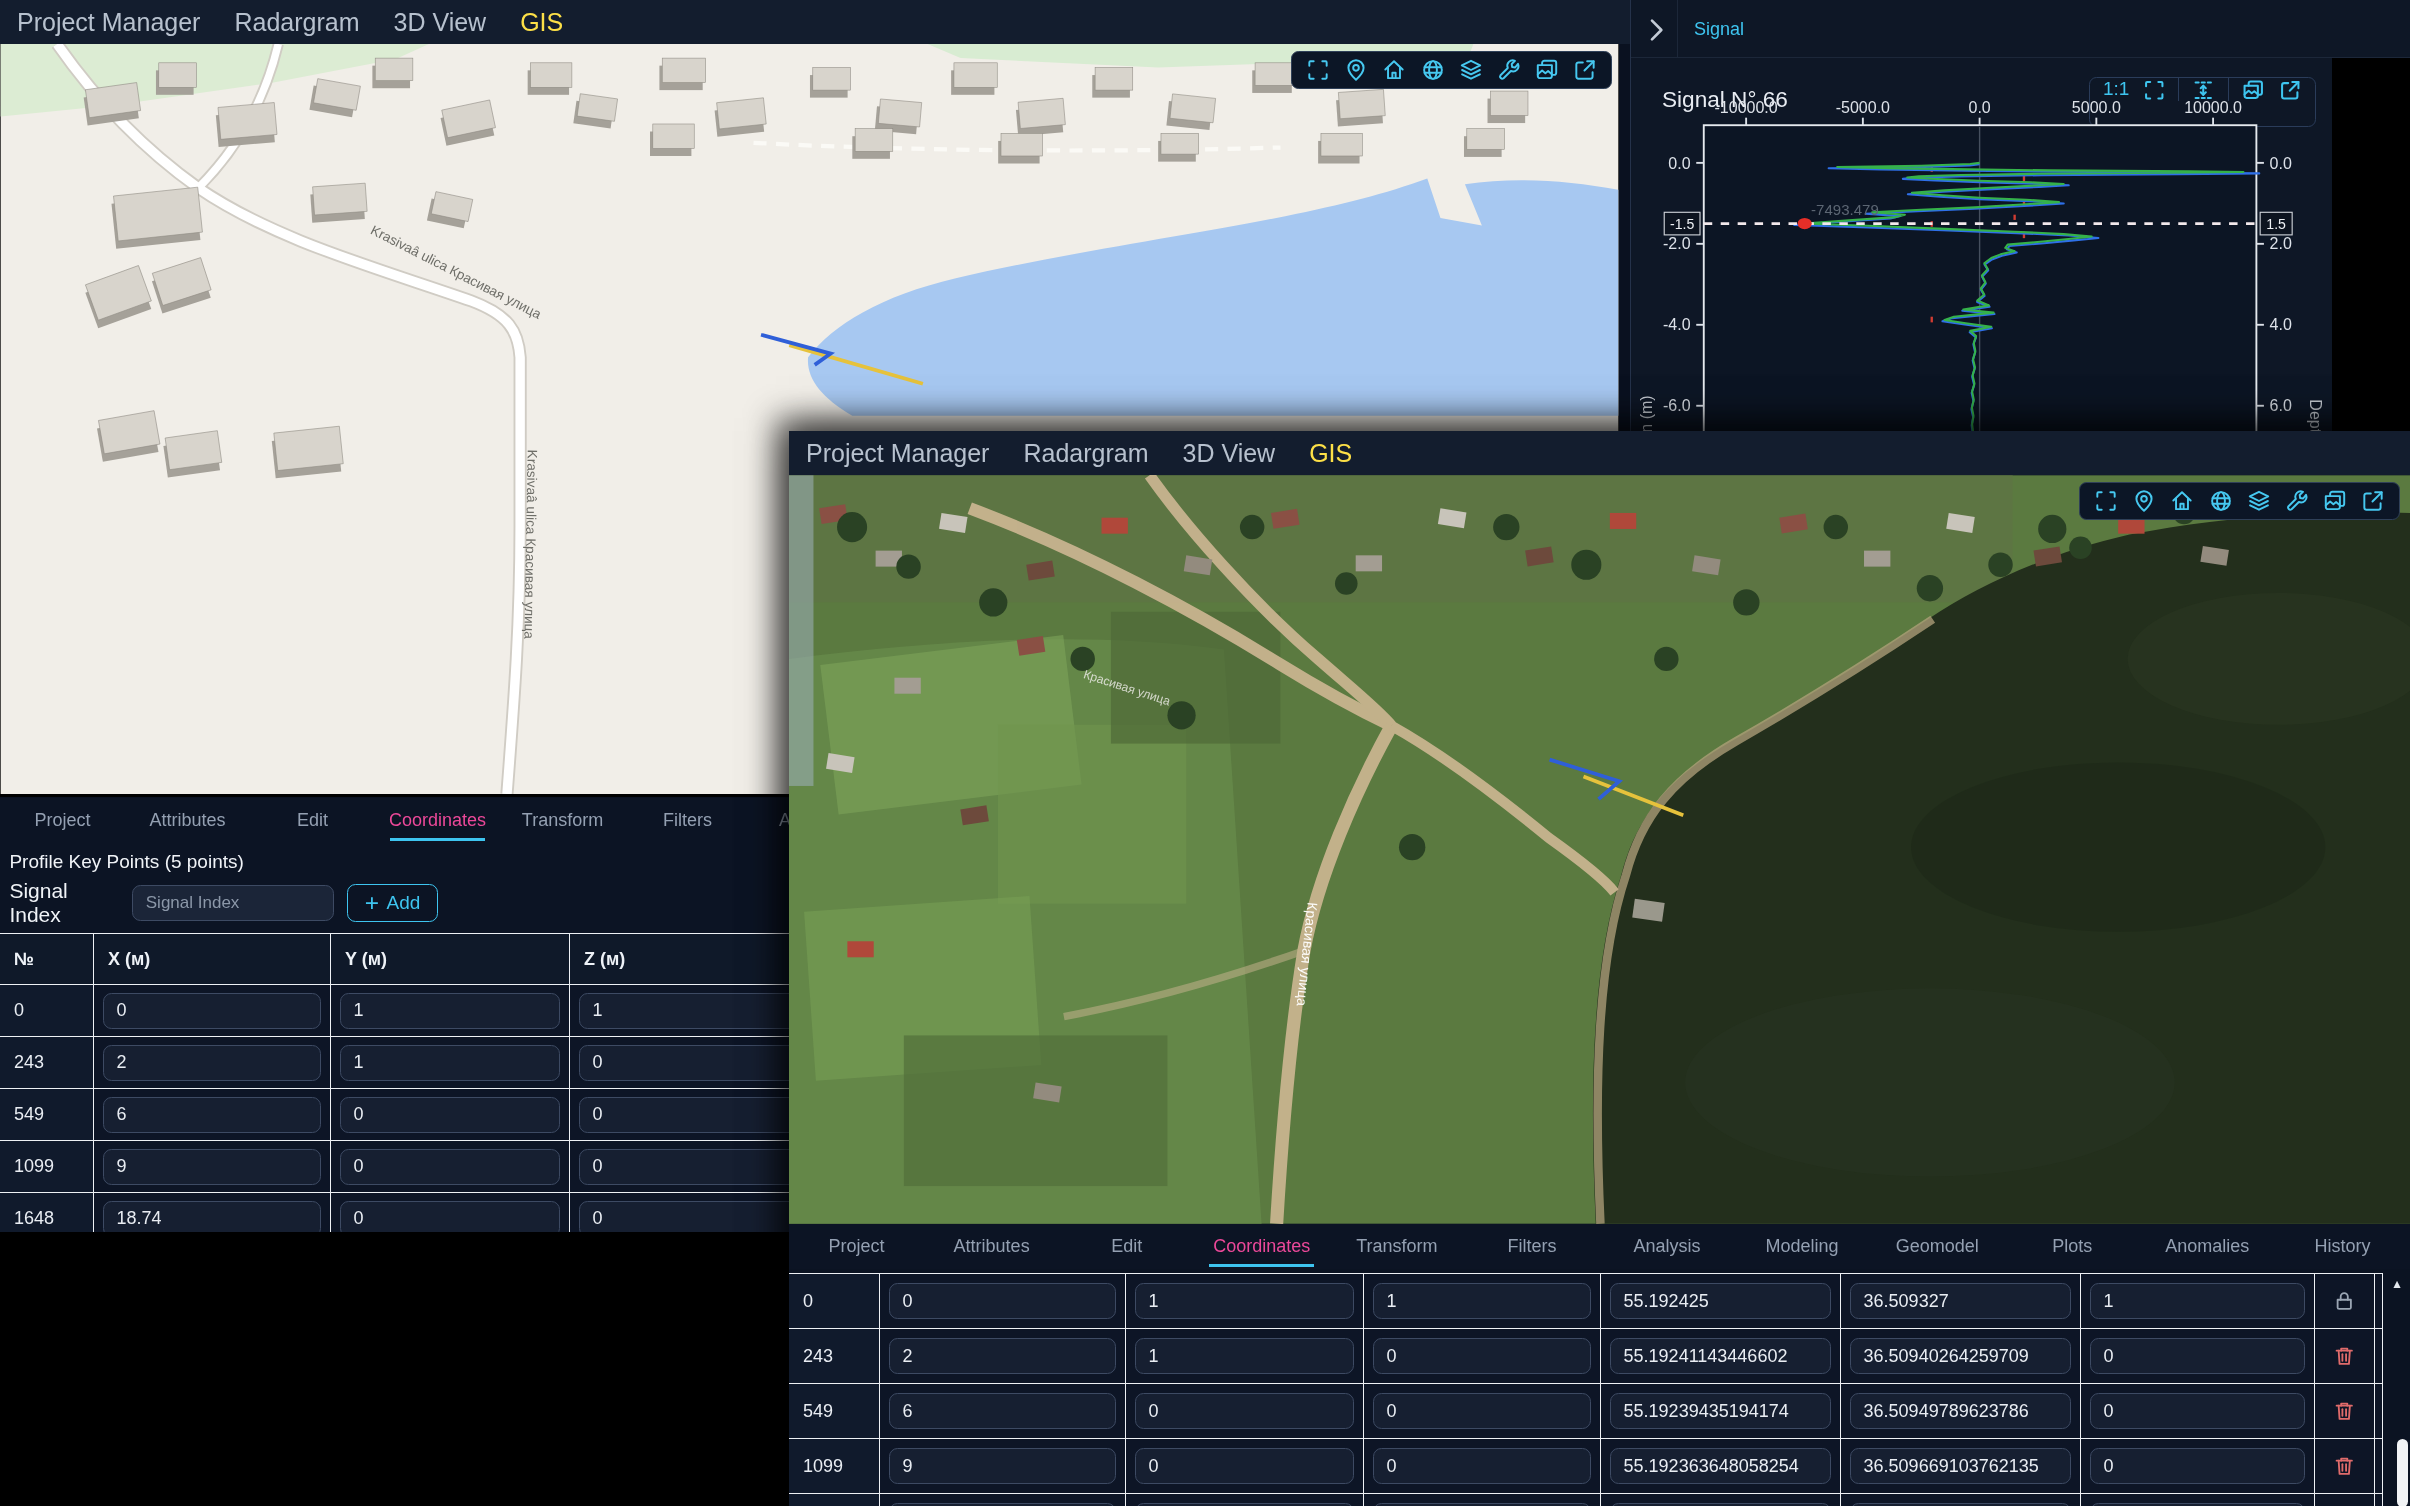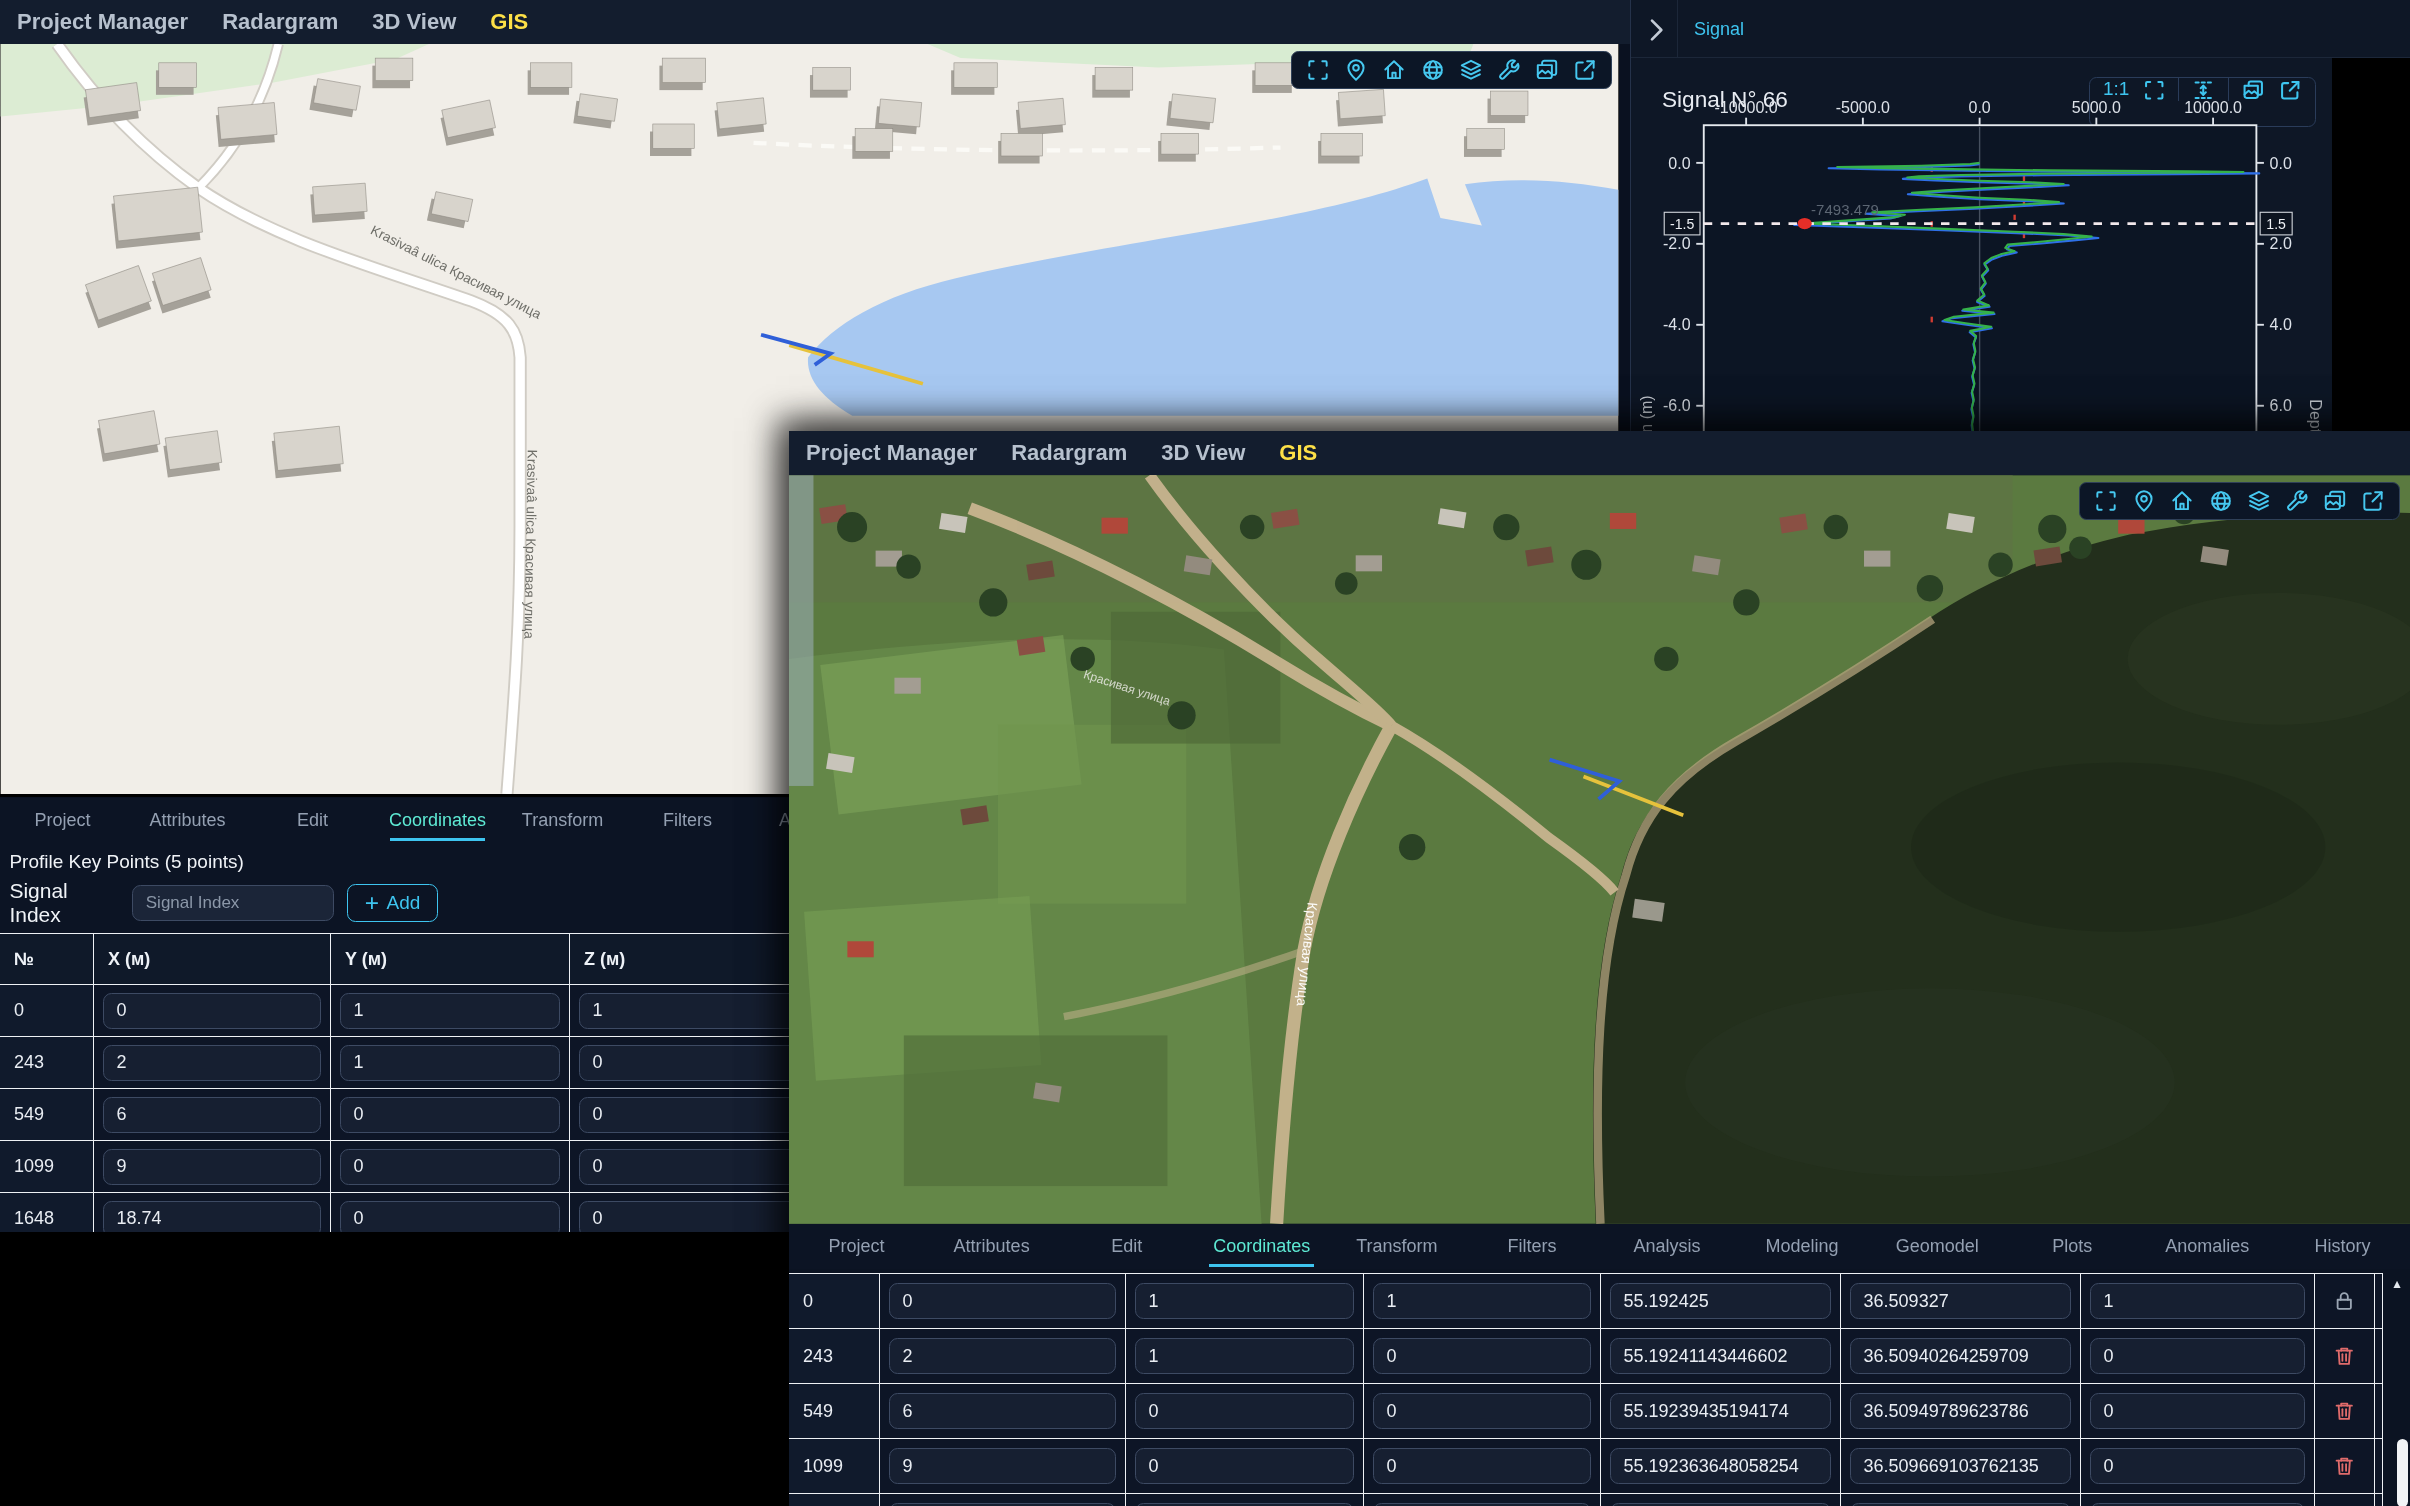--- a/index.html
+++ b/index.html
@@ -1,26 +1,26 @@
 <!DOCTYPE html>
 <html style="font-size:15px"><head>
 <meta charset="utf-8">
 <style>
   html,body{margin:0;padding:0;background:#000;width:2411px;height:1507px;overflow:hidden;
     font-family:"Liberation Sans","DejaVu Sans",sans-serif;-webkit-font-smoothing:antialiased;}
   *{box-sizing:border-box;}
   .abs{position:absolute;}
   
   .menubar{display:flex;align-items:center;gap:34px;padding-left:17px;background:#131d2e;}
-  .menu-item{color:#b7c1ce;font-size:22px;cursor:default;white-space:nowrap;font-weight:bold;}
+  .menu-item{color:#b7c1ce;font-size:25px;cursor:default;white-space:nowrap;}
   .menu-item.active{color:#fde047;}
   
   .tabs{display:flex;height:45px;background:#0c1424;}
   .tab{text-align:center;line-height:45px;color:#94a0b2;font-size:18px;position:relative;white-space:nowrap;}
-  .tab.active{color:#5eead4;}
+  .tab.active{color:#ec4899;}
   .tab.active::after{content:"";position:absolute;left:15px;right:15px;bottom:1.9px;height:2.8px;background:#3ec5f0;}
   
   .tbl{background:#0d1526;border-top:1.4px solid #eef1f5;}
   .trow{display:grid;border-bottom:1.4px solid #eef1f5;}
   .w1t .trow{grid-template-columns:94px 237px 239px 241px 239px 239px 232px 56px;height:52px;}
   .w2t .trow{grid-template-columns:91px 246px 238px 237px 240px 240px 234px 60px;height:55px;}
   .w1t .trow.hdr{height:51px;}
   .tcell{border-right:1.4px solid #eef1f5;display:flex;align-items:center;padding:0 9.4px;overflow:hidden;}
   .tcell.lab{color:#e9edf3;font-size:18px;padding-left:14px;background:#101a2c;}
   .hdr .tcell{color:#eef2f7;font-size:18px;font-weight:bold;padding-left:14px;background:#0f1929;}

